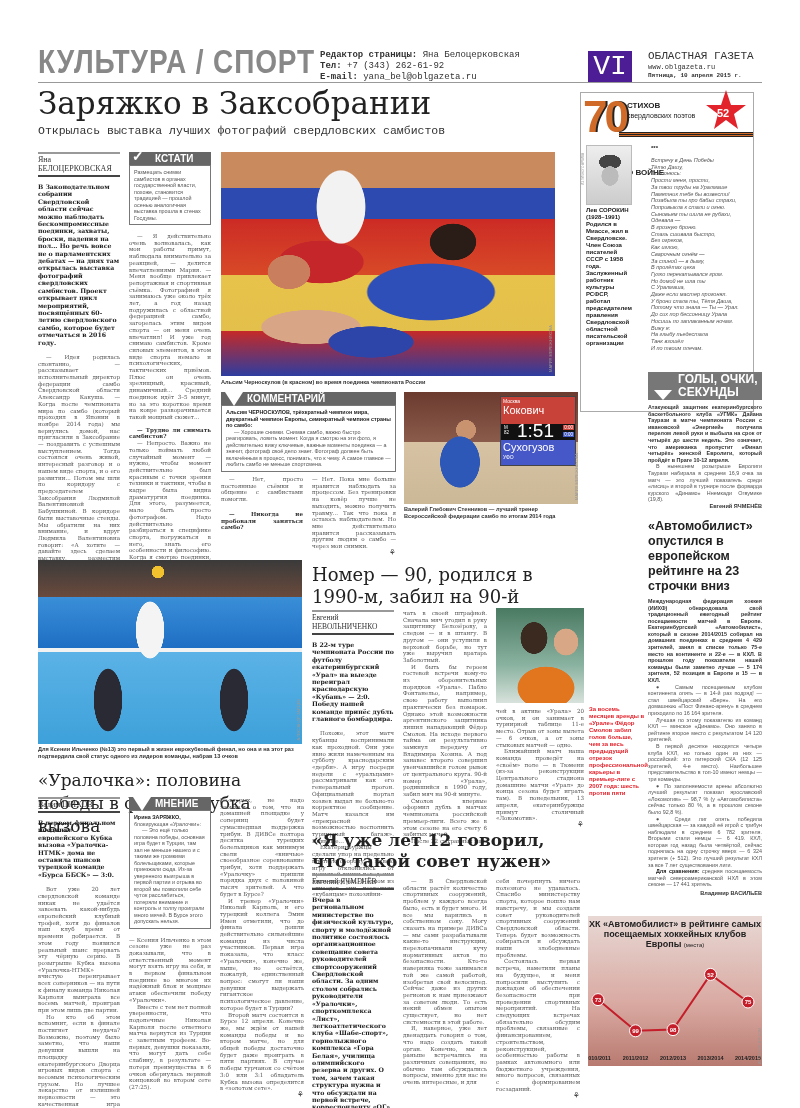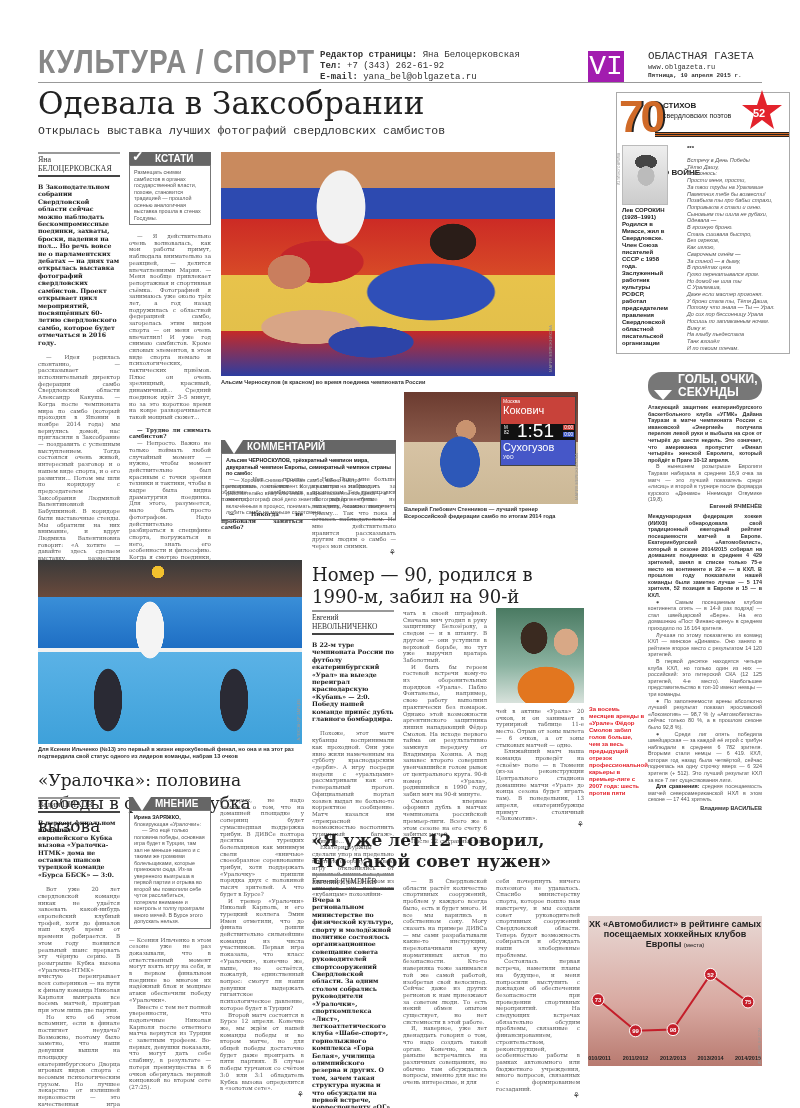--- a/index.html
+++ b/index.html
@@ -27,30 +27,30 @@
 </style>
 </head>
 <body>
 
 <div class="abs sans" style="left:38px;top:44px;font-size:33px;font-weight:bold;color:#888;letter-spacing:1px;line-height:36px;transform:scaleX(0.85);transform-origin:left;">КУЛЬТУРА / СПОРТ</div>
 <div class="abs serif" style="left:320px;top:50px;font-size:9px;line-height:11px;color:#333;">
   <div><b>Редактор страницы:</b> <span>Яна Белоцерковская</span></div>
   <div><b>Тел:</b> <span>+7 (343) 262-61-92</span></div>
   <div><b>E-mail:</b> <span>yana_bel@oblgazeta.ru</span></div>
 </div>
-<div class="abs serif" style="left:588px;top:51px;width:36px;height:31px;background:#a21caf;color:#fff;font-size:28px;line-height:31px;text-align:center;">VI</div>
+<div class="abs serif" style="left:588px;top:51px;width:44px;height:31px;background:#4c1d95;color:#fff;font-size:28px;line-height:31px;text-align:center;">VI</div>
 <div class="abs serif" style="left:648px;top:50px;color:#333;">
   <div style="font-size:11px;line-height:13px;">ОБЛАСТНАЯ ГАЗЕТА</div>
   <div style="font-size:7px;line-height:9px;">www.oblgazeta.ru</div>
   <div style="font-size:6px;font-weight:bold;line-height:8px;">Пятница, 10 апреля 2015 г.</div>
 </div>
 <div class="abs" style="left:38px;top:82px;width:324px;height:1px;background:#999;"></div>
 <div class="abs" style="left:362px;top:82px;width:400px;height:1px;background:#999;"></div>
 
-<div class="abs h1" style="left:38px;top:84px;font-size:31px;line-height:38px;">Одевала в Заксобрании</div>
+<div class="abs h1" style="left:38px;top:84px;font-size:31px;line-height:38px;">Заряжко в Заксобрании</div>
 <div class="abs serif" style="left:38px;top:124px;font-size:11.5px;color:#333;">Открылась выставка лучших фотографий свердловских самбистов</div>
 
 <div class="abs" style="left:38px;top:152px;width:82px;">
   <div class="byline">Яна БЕЛОЦЕРКОВСКАЯ</div>
   <div class="lead" style="margin-top:6px;">В Законодательном собрании Свердловской области сейчас можно наблюдать бескомпромиссные поединки, захваты, броски, падения на пол... Но речь вовсе не о парламентских дебатах — на днях там открылась выставка фотографий свердловских самбистов. Проект открывает цикл мероприятий, посвящённых 60-летию свердловского самбо, которое будет отмечаться в 2016 году.</div>
   <div class="txt" style="margin-top:8px;">
     <p>— Идея родилась спонтанно, — рассказывает исполнительный директор федерации самбо Свердловской области Александр Какуша. — Когда после чемпионата мира по самбо (который проходил в Японии в ноябре 2014 года) мы вернулись домой, нас пригласили в Заксобрание — поздравить с успешным выступлением. Тогда состоялся очень живой, интересный разговор и о нашем виде спорта, и о его развитии... Потом мы шли по коридору с председателем Заксобрания Людмилой Валентиновной Бабушкиной. В коридоре были выставочные стенды. Мы обратили на них внимание, и вдруг Людмила Валентиновна говорит: «А хотите — давайте здесь сделаем выставку, разместим снимки наших самбистов»... Так родилась эта идея.</p>
     <p>Снимать любой вид спорта на высоком уровне невозможно без погружения в него. Здесь мало владеть фототехникой, куда важнее — разбираться в самом спорте. Автор снимков, представленных на выставке, — молодой и талантливый фотограф Мария МЕРЕЖНИКОВА. Это её первая выставка. Да и вообще — первый фотопроект в области, посвящённый именно самбо. Парламентарии во главе с Людмилой Бабушкиной снимки оценили высоко...</p>
   </div>
 </div>
@@ -76,21 +76,21 @@
    radial-gradient(ellipse 60px 30px at 100px 110px, #c4262a 70%, transparent 72%),
    radial-gradient(ellipse 38px 30px at 232px 90px, #2a1d18 60%, transparent 62%),
    radial-gradient(ellipse 90px 40px at 210px 140px, #2f4fb8 70%, transparent 72%),
    radial-gradient(ellipse 60px 22px at 150px 190px, #2d44a8 70%, transparent 72%),
    radial-gradient(ellipse 70px 24px at 90px 175px, #d8a586 70%, transparent 72%),
    linear-gradient(180deg, #c98a5e 0%, #c98a5e 16%, #2d4ab0 16%, #2d4ab0 30%, #cc2b25 30%, #d84a27 55%, #e8c34b 55%, #e3c04b 80%, #c52a28 80%, #2d3da0 100%);">
   <div class="credit abs" style="right:2px;bottom:4px;">МАРИЯ МЕРЕЖНИКОВА</div>
 </div>
 <div class="abs caption" style="left:221px;top:379px;width:334px;">Альсим Черноскулов (в красном) во время поединка чемпионата России</div>
 
-<div class="abs" style="left:221px;top:392px;width:175px;margin-top:48px;">
+<div class="abs" style="left:221px;top:392px;width:175px;">
   <div class="boxhead" style="font-size:10px;">
     <span class="tri"></span>
     <span>КОММЕНТАРИЙ</span>
   </div>
   <div class="box">
     <div style="font-weight:bold;color:#222;">Альсим ЧЕРНОСКУЛОВ, трёхкратный чемпион мира, двукратный чемпион Европы, семикратный чемпион страны по самбо:</div>
     <div style="text-indent:8px;">— Хорошие снимки. Снимая самбо, важно быстро реагировать, ловить момент. Когда я смотрю на эти фото, я действительно вижу ключевые, важные моменты поединка — а значит, фотограф своё дело знает. Фотограф должен быть включённым в процесс, понимать, что к чему. А самое главное — любить самбо не меньше спортсмена.</div>
   </div>
 </div>
 <div class="abs txt" style="left:221px;top:476px;width:82px;">
@@ -123,21 +123,21 @@
     </div>
     <div style="background:#4657c8;height:25px;padding:1px 2px;">
       <div style="font-size:11px;line-height:13px;">Сухогузов</div>
       <div style="font-size:5px;">УФО</div>
     </div>
   </div>
   <div class="credit abs" style="right:-1px;bottom:4px;">МАРИЯ МЕРЕЖНИКОВА</div>
 </div>
 <div class="abs caption" style="left:404px;top:506px;width:176px;">Валерий Глебович Стенников — лучший тренер Всероссийской федерации самбо по итогам 2014 года</div>
 
-<div class="abs" style="left:616px;top:92px;width:174px;height:262px;border:1px solid #aaa;">
+<div class="abs" style="left:580px;top:92px;width:174px;height:320px;border:1px solid #aaa;">
   <div class="abs sans" style="left:2px;top:2px;font-size:44px;font-weight:bold;color:#d06a28;line-height:44px;letter-spacing:-3px;text-shadow:2px 0 0 #222;">70</div>
   <div class="abs sans" style="left:46px;top:8px;color:#222;font-weight:bold;">
     <div style="font-size:8px;line-height:10px;">СТИХОВ</div>
     <div style="font-size:7px;line-height:9px;font-weight:normal;">свердловских поэтов</div>
     <div style="font-size:8px;line-height:10px;margin-top:48px;">О ВОЙНЕ</div>
   </div>
   <div class="abs" style="left:38px;top:39px;width:134px;height:5px;background:repeating-linear-gradient(180deg,#222 0 1px,#d06a28 1px 2px);"></div>
   <div class="abs" style="left:124px;top:-4px;width:42px;height:42px;">
     <svg width="42" height="42" viewBox="0 0 42 42">
         <polygon points="21,1 26,16 41,16 29,25 33,40 21,31 9,40 13,25 1,16 16,16" fill="#e3232c"></polygon>
@@ -178,29 +178,30 @@
       <div>До сих пор бессонницу Урала</div>
       <div>Носишь по заплаканным ночам.</div>
       <div>Вижу я:</div>
       <div>На глыбу пьедестала</div>
       <div>Танк взошёл</div>
       <div>И по твоим плечам.</div>
     </div>
 </div>
 
 <div class="abs" style="left:648px;top:372px;width:114px;">
-  <div style="background:#777;height:28px;position:relative;border-radius:13px;">
+  <div style="background:#777;height:28px;position:relative;">
     <div class="sans" style="position:absolute;left:30px;top:1px;width:82px;color:#fff;font-weight:bold;font-size:12px;line-height:13px;">ГОЛЫ, ОЧКИ, СЕКУНДЫ</div>
     <div style="position:absolute;left:6px;top:18px;width:0;height:0;border-left:9px solid transparent;border-right:9px solid transparent;border-top:10px solid #fff;"></div>
   </div>
   <div class="rtxt" style="margin-top:4px;">
     <div style="font-weight:bold;color:#333;">Атакующий защитник екатеринбургского баскетбольного клуба «УГМК» Дайана Таурази в матче чемпионата России с ивановской «Энергией» получила перелом левой руки и выбыла на срок от четырёх до шести недель. Это означает, что американка пропустит «Финал четырёх» женской Евролиги, который пройдёт в Праге 10-12 апреля.</div>
     <div style="text-indent:8px;">В нынешнем розыгрыше Евролиги Таурази набирала в среднем 16,9 очка за матч — это лучший показатель среди «лисиц» и второй в турнире после форварда курского «Динамо» Ннемкади Огвумике (19,8).</div>
   </div>
   <div class="sign">Евгений ЯЧМЕНЁВ</div>
+  <div class="rhead" style="margin-top:10px;line-height:15px;">«Автомобилист» опустился в европейском рейтинге на 23 строчки вниз</div>
   <div class="rtxt" style="margin-top:4px;">
     <div style="font-weight:bold;color:#333;">Международная федерация хоккея (ИИХФ) обнародовала свой традиционный ежегодный рейтинг посещаемости матчей в Европе. Екатеринбургский «Автомобилист», который в сезоне 2014/2015 собирал на домашних поединках в среднем 4 429 зрителей, занял в списке только 75-е место на континенте и 22-е — в КХЛ. В прошлом году показатели нашей команды были заметно лучше — 5 174 зрителя, 52 позиция в Европе и 15 — в КХЛ.</div>
     <div style="text-indent:8px;">● Самым посещаемым клубом континента опять — в 14-й раз подряд! — стал швейцарский «Берн». На его домашнюю «Пост Финанс-арену» в среднем приходило по 16 164 зрителя.</div>
     <div style="text-indent:8px;">Лучшая по этому показателю из команд КХЛ — минское «Динамо». Оно заняло в рейтинге второе место с результатом 14 120 зрителей.</div>
     <div style="text-indent:8px;">В первой десятке находятся четыре клуба КХЛ, но только один из них — российский: это питерский СКА (12 125 зрителей, 4-е место). Наибольшее представительство в топ-10 имеют немцы — три команды.</div>
     <div style="text-indent:8px;">● По заполняемости арены абсолютно лучший результат показал ярославский «Локомотив» — 98,7 % (у «Автомобилиста» сейчас только 80 %, а в прошлом сезоне было 92,8 %).</div>
     <div style="text-indent:8px;">● Среди лиг опять победила швейцарская — за каждой её игрой с трибун наблюдали в среднем 6 782 зрителя. Вторыми стали немцы — 6 419. КХЛ, которая год назад была четвёртой, сейчас поднялась на одну строчку вверх — 6 324 зрителя (+ 512). Это лучший результат КХЛ за все 7 лет существования лиги.</div>
     <div style="text-indent:8px;"><b>Для сравнения:</b> <span>средняя посещаемость матчей североамериканской НХЛ в этом сезоне — 17 441 зритель.</span></div>
   </div>
   <div class="sign" style="margin-top:2px;">Владимир ВАСИЛЬЕВ</div>

